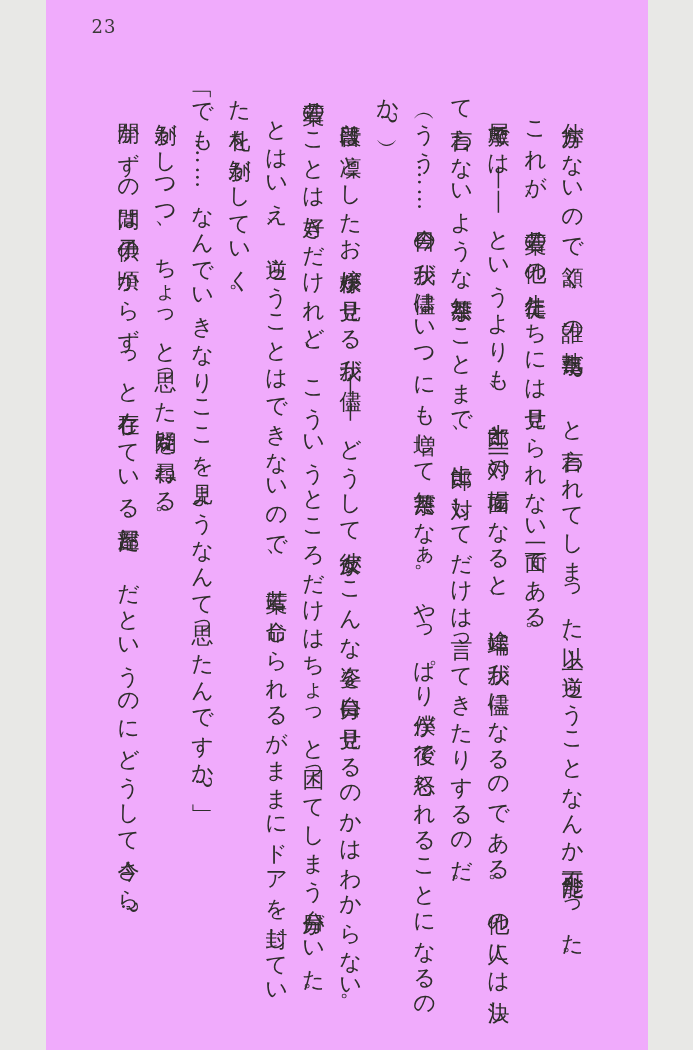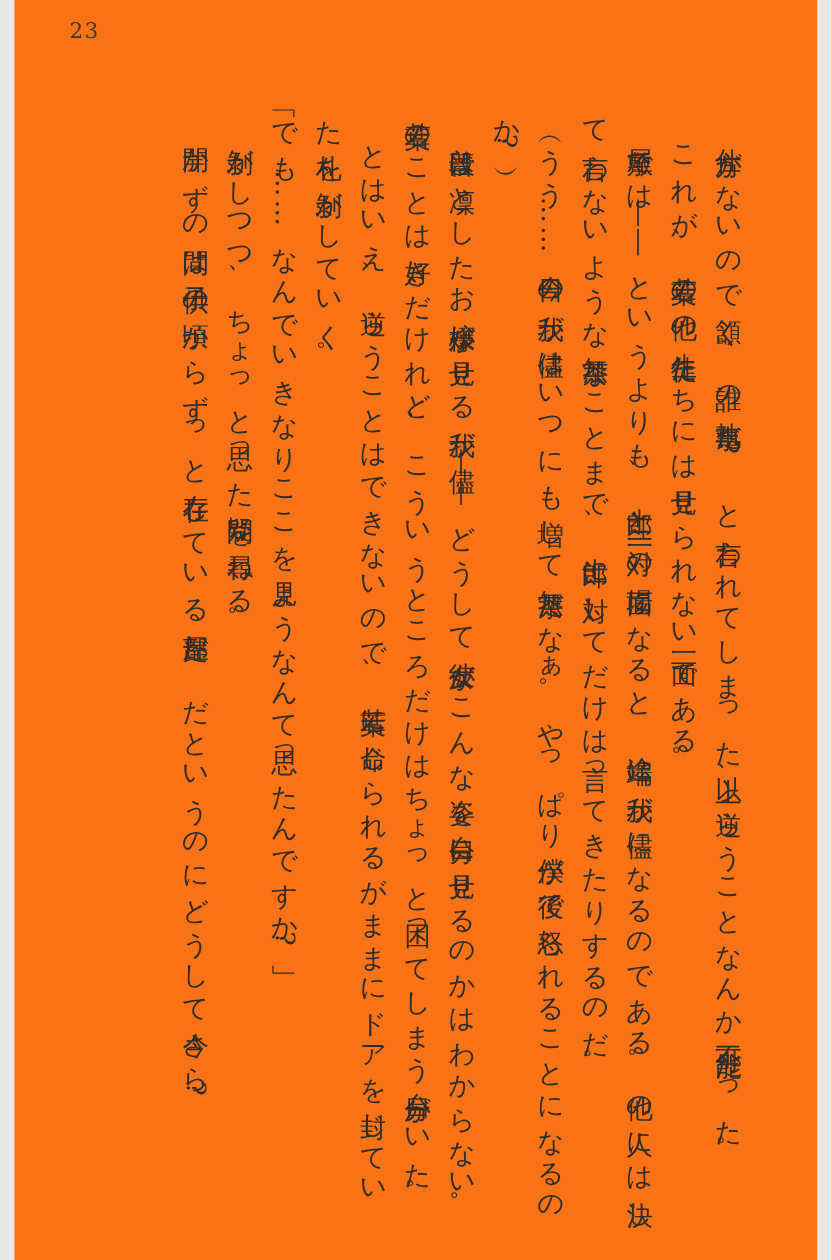--- a/index.html
+++ b/index.html
@@ -2,24 +2,24 @@
 <html lang="ja"><head>
 <meta charset="utf-8">
 <style>
   html, body {
     margin: 0;
     padding: 0;
     background: #e8e8e6;
   }
   .page {
     position: relative;
-    width: 669px;
+    width: 602px;
     height: 1050px;
     margin: 0 auto;
-    background: #f97316;
+    background: #f0abfc;
     overflow: hidden;
     font-family: "DejaVu Serif", "Liberation Serif", serif;
     color: #2e2d2b;
   }
   .page-number {
     position: absolute;
     top: 16px;
     left: 46px;
     font-size: 18px;
     letter-spacing: 1px;

